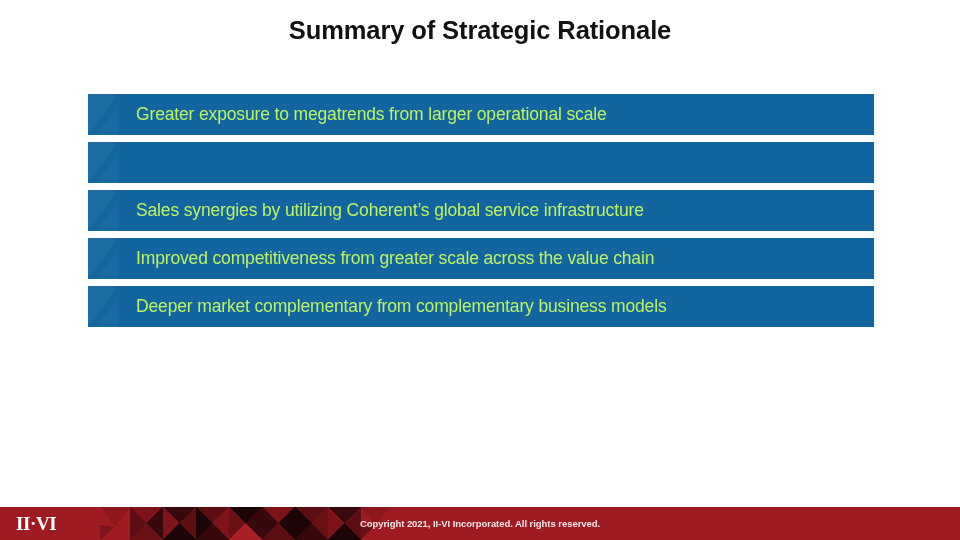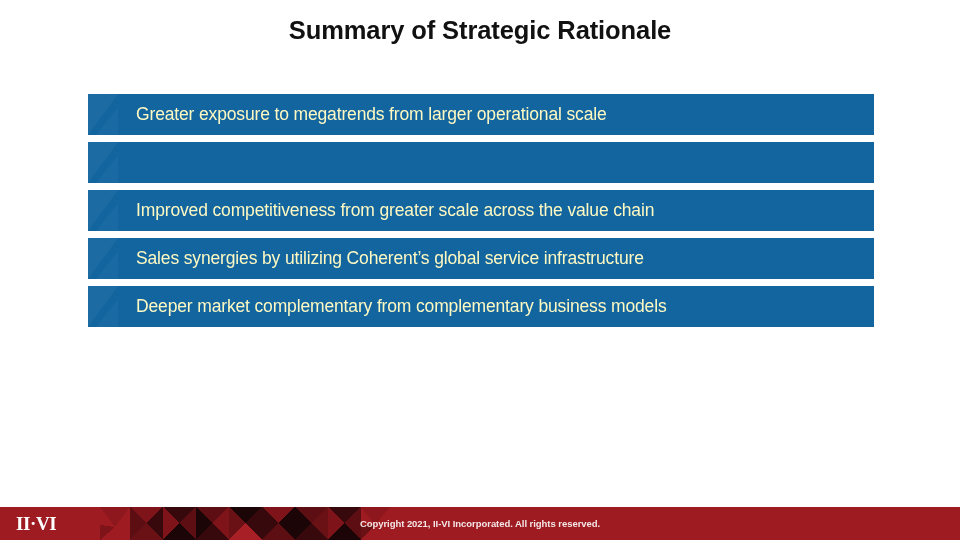--- a/index.html
+++ b/index.html
@@ -72,21 +72,21 @@
     position: absolute;
     right: 0; bottom: 0;
     width: 0; height: 0;
     border-right: 22px solid rgba(255,255,255,0.03);
     border-top: 28px solid transparent;
   }
   .bar-text {
     position: relative;
     z-index: 2;
     margin-left: 48px;
-    color: #fef9c3;
+    color: #bef264;
     font-size: 17.5px;
     font-weight: normal;
     letter-spacing: -0.15px;
     white-space: nowrap;
     font-family: "Liberation Sans", sans-serif;
   }
 
   
   .footer {
     position: absolute;
@@ -167,29 +167,29 @@
         <span class="tri-a"></span>
           <span class="tri-b"></span>
       </span>
     </div>
 
     <div class="bar">
       <span class="bar-accent">
         <span class="tri-a"></span>
           <span class="tri-b"></span>
       </span>
+      <span class="bar-text">Sales synergies by utilizing Coherent’s global service infrastructure</span>
+    </div>
+
+    <div class="bar">
+      <span class="bar-accent">
+        <span class="tri-a"></span>
+          <span class="tri-b"></span>
+      </span>
       <span class="bar-text">Improved competitiveness from greater scale across the value chain</span>
-    </div>
-
-    <div class="bar">
-      <span class="bar-accent">
-        <span class="tri-a"></span>
-          <span class="tri-b"></span>
-      </span>
-      <span class="bar-text">Sales synergies by utilizing Coherent’s global service infrastructure</span>
     </div>
 
     <div class="bar">
       <span class="bar-accent">
         <span class="tri-a"></span>
           <span class="tri-b"></span>
       </span>
       <span class="bar-text">Deeper market complementary from complementary business models</span>
     </div>
 

